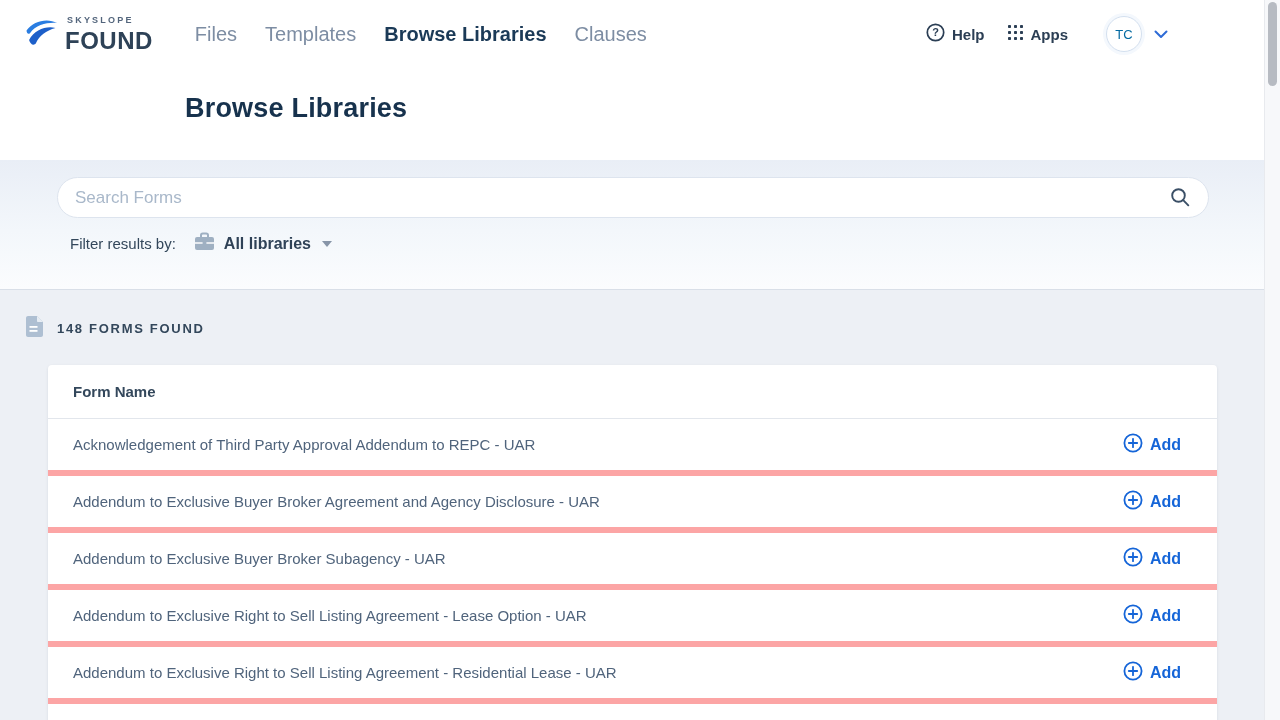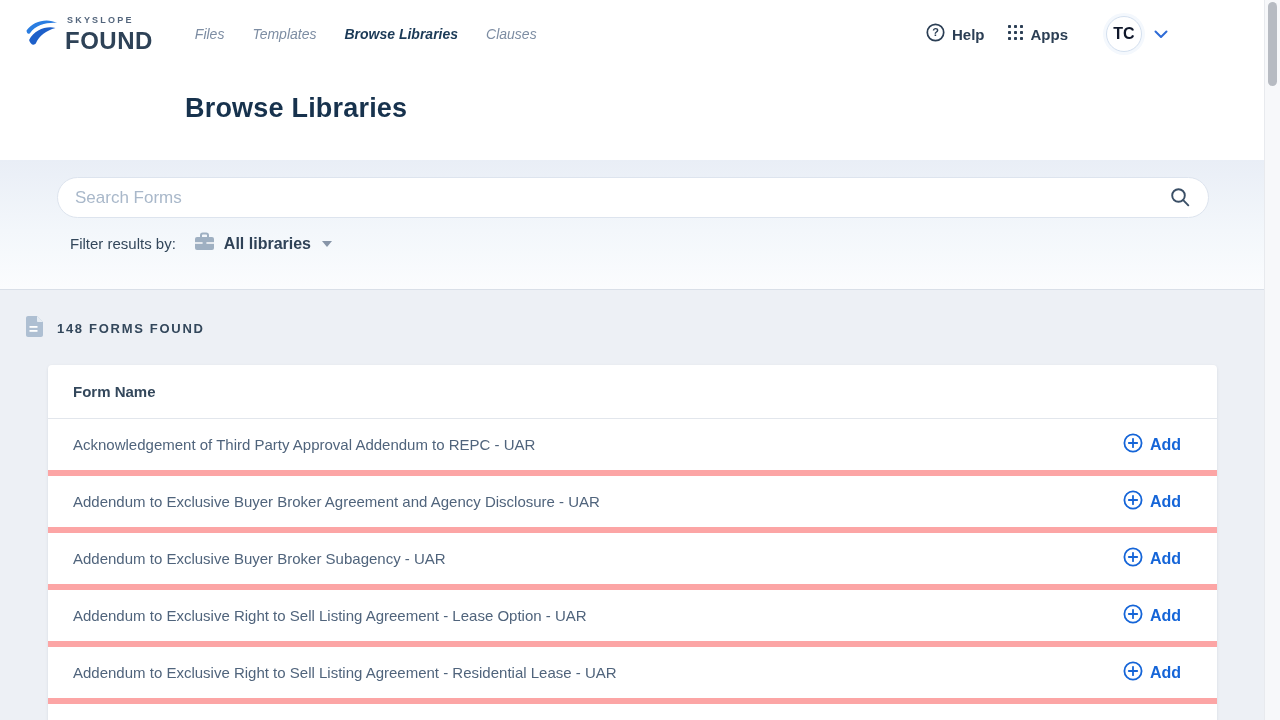--- a/index.html
+++ b/index.html
@@ -15,35 +15,35 @@
   .top-area { background:#ffffff; height:160px; }
   .top-bar { display:flex; align-items:center; height:68px; padding:0 112px 0 22px; }
 
   .logo { display:flex; align-items:flex-end; gap:5px; cursor:pointer; }
   .logo svg { display:block; margin-bottom:2px; }
   .logo-text { display:flex; flex-direction:column; line-height:1; }
   .logo-top { font-size:9px; letter-spacing:2.2px; color:#53657c; font-weight:bold; margin-bottom:4px; margin-left:2px; }
   .logo-main { font-size:24px; font-weight:bold; color:#2e4257; letter-spacing:0.5px; }
 
   .main-nav { display:flex; gap:28px; margin-left:42px; align-items:center; }
-  .nav-link { font-size:14px; color:#7d8da3; cursor:pointer; white-space:nowrap;font-style:italic; }
+  .nav-link { font-size:20px; color:#7d8da3; cursor:pointer; white-space:nowrap; }
   .nav-link.active { color:#1b3a57; font-weight:bold; }
 
   .header-right { margin-left:auto; display:flex; align-items:center; }
   .icon-text-btn { display:flex; align-items:center; gap:7px; cursor:pointer; }
   .icon-text-btn + .icon-text-btn { margin-left:22px; }
   .icon-text-label { font-size:15px; font-weight:bold; color:#2b3e54; }
 
   .avatar-wrap { display:flex; align-items:center; margin-left:38px; gap:12px; }
   .avatar {
     width:36px; height:36px; border-radius:50%;
     background:#ffffff; border:1px solid #d4e0ef;
     box-shadow:0 0 0 3px #f4f8fd;
     display:flex; align-items:center; justify-content:center;
-    font-size:16px; font-weight:bold; color:#0f172a; cursor:pointer;
+    font-size:13px; font-weight:normal; color:#0369a1; cursor:pointer;
   }
   .avatar-chevron { cursor:pointer; display:flex; align-items:center; }
 
   .page-title { font-size:27px; font-weight:bold; color:#17324d; margin:25px 0 0 185px; letter-spacing:0.2px; }
 
   
   .search-section {
     height:130px;
     background:linear-gradient(180deg,#e9eef6 0%,#f3f7fb 55%,#fbfcfe 100%);
     border-bottom:1px solid #d9dfe8;

